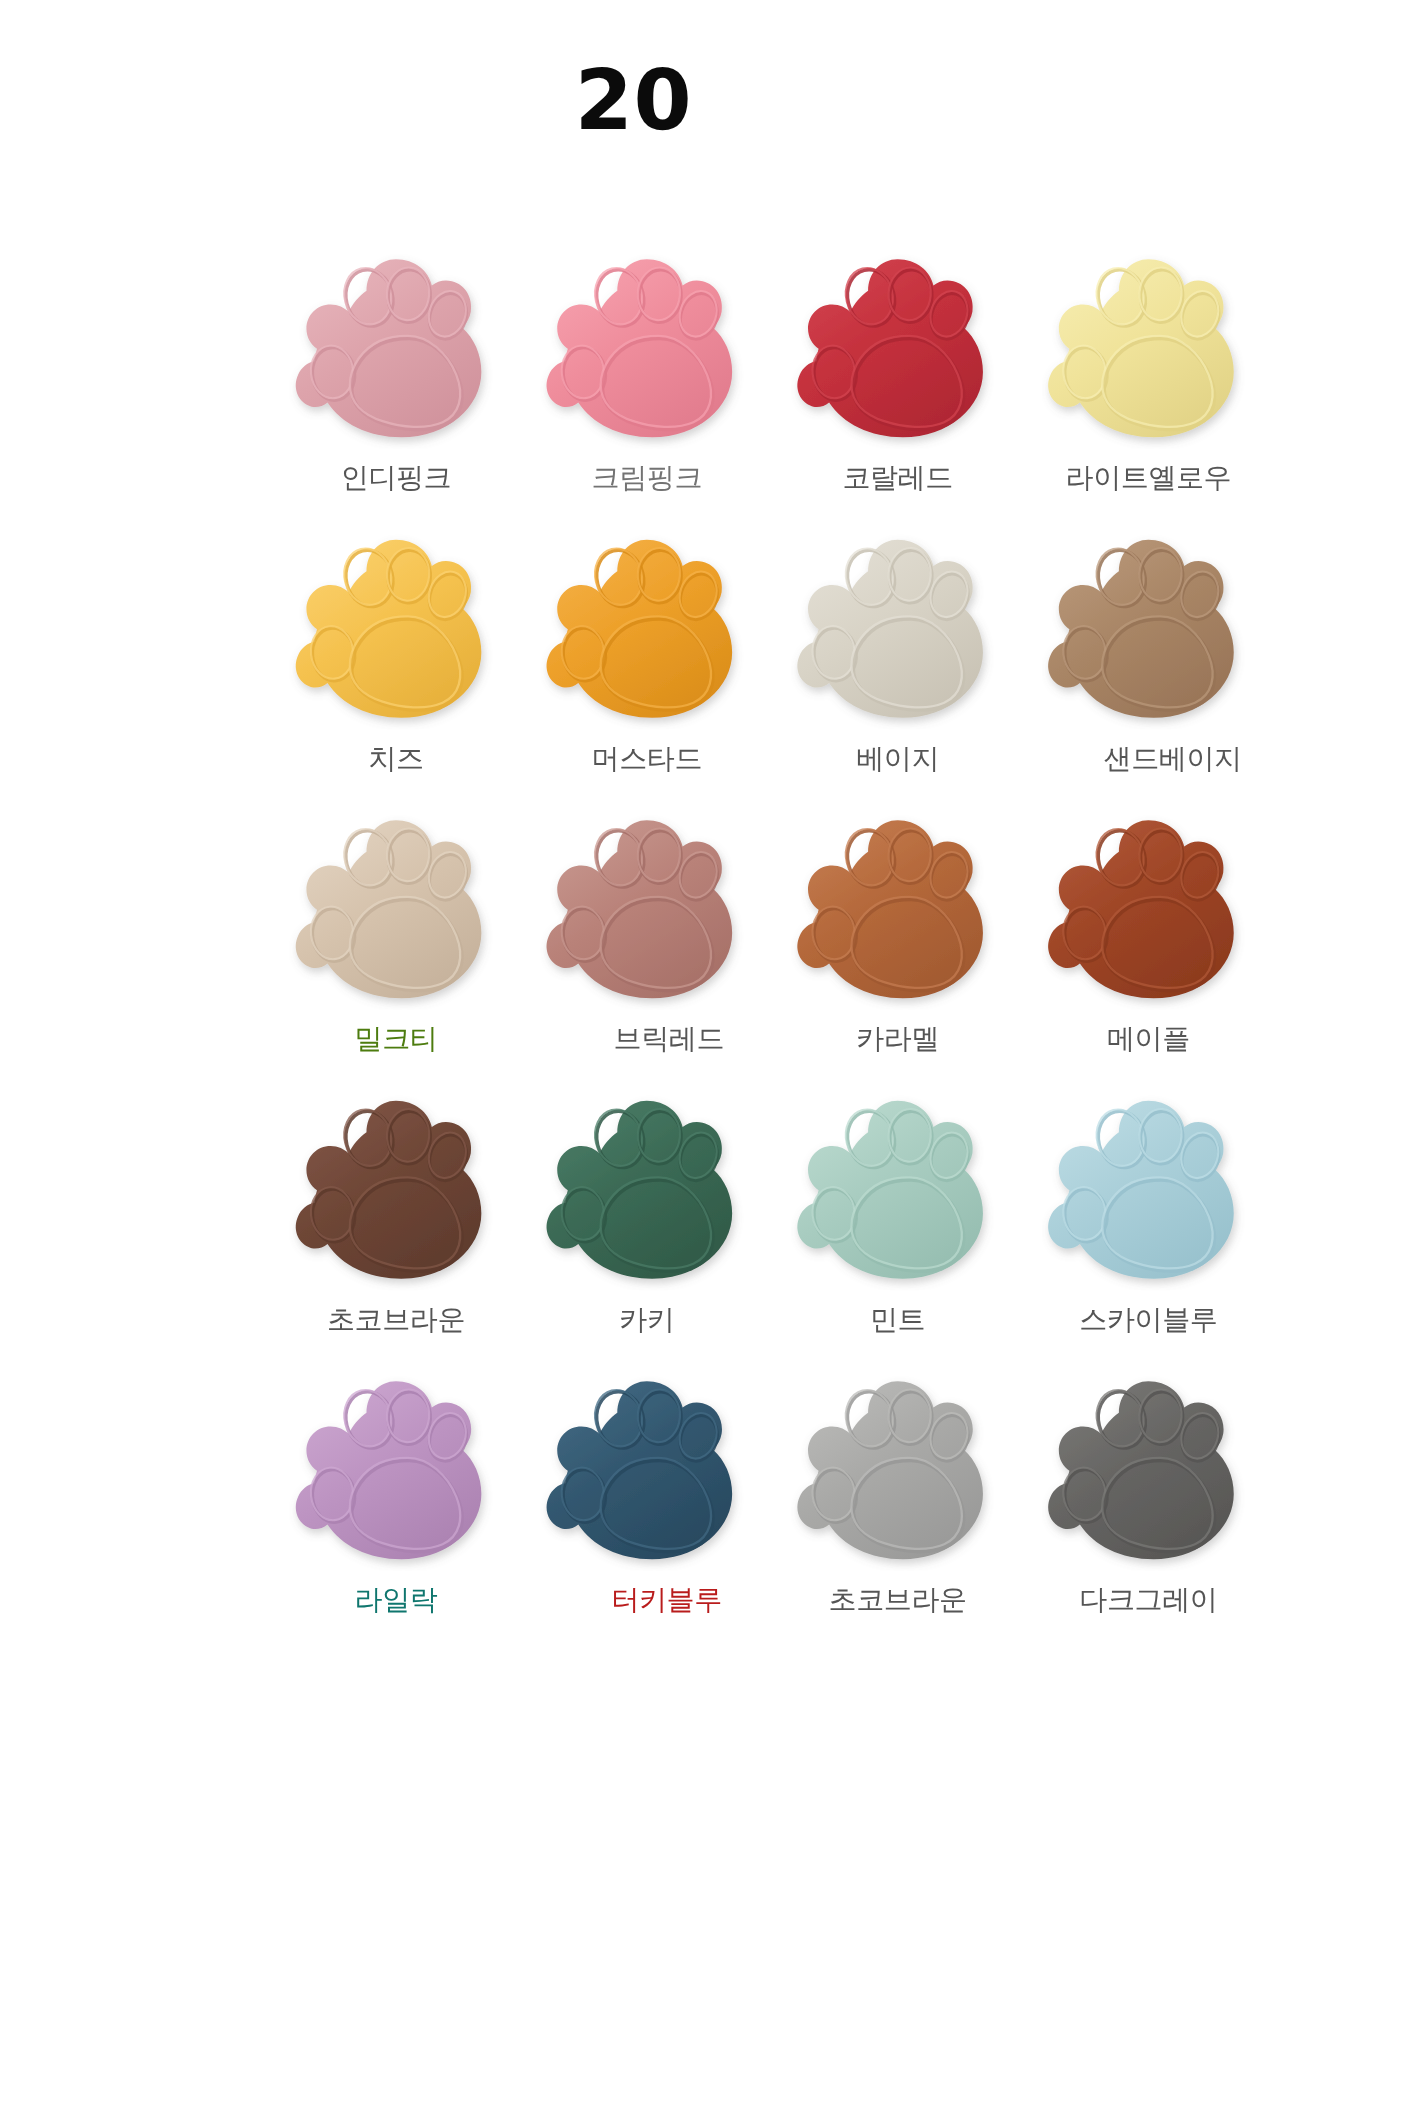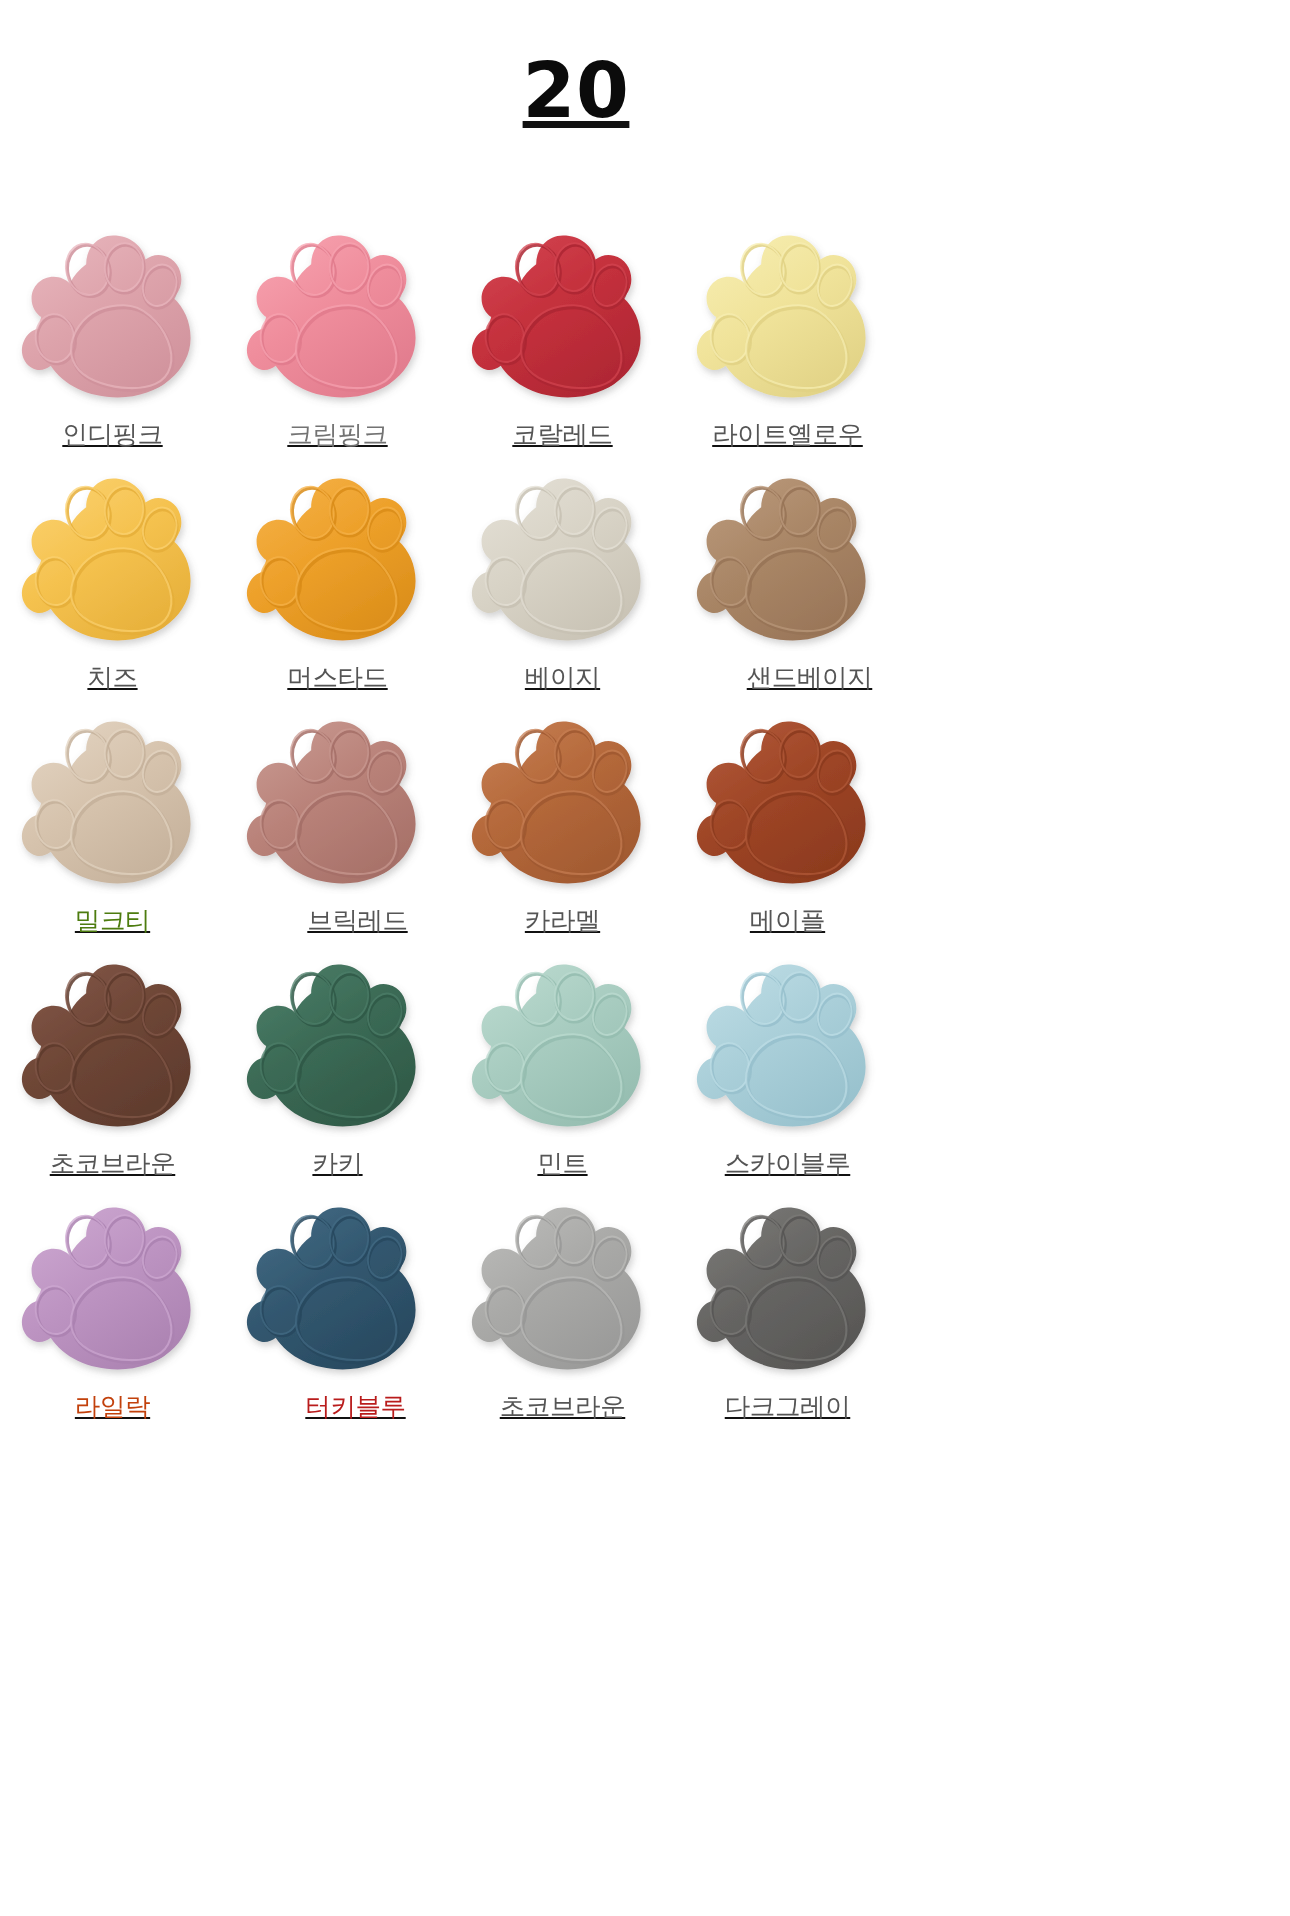--- a/index.html
+++ b/index.html
@@ -17,22 +17,21 @@
     overflow: hidden;
   }
 
   .page {
     width: 1152px;
     height: 1916px;
     position: relative;
     background: #ffffff;
     display: flex;
     flex-direction: column;
-    align-items: flex-start;
-    text-decoration: underline;
+    align-items: flex-end;
   }
 
   
   .header {
     width: 100%;
     text-align: center;
     padding-top: 52px;
   }
   .header-count {
     font-size: 76px;
@@ -55,20 +54,21 @@
 
   
   .swatch-grid {
     margin-top: 96px;
     width: 900px;
     display: grid;
     grid-template-columns: repeat(4, 1fr);
     grid-auto-rows: 243px;
     column-gap: 0px;
     row-gap: 0px;
+    gap: 12px;
   }
 
   .swatch-cell {
     display: flex;
     flex-direction: column;
     align-items: center;
     justify-content: flex-start;
   }
 
   .paw-wrap {
@@ -572,21 +572,21 @@
             <ellipse cx="112.6" cy="45" rx="20" ry="25" transform="rotate(4 112 44)" fill="none" stroke="#aa81b0" stroke-width="3.2" opacity="0.85"></ellipse>
             <ellipse cx="111.4" cy="43" rx="20" ry="25" transform="rotate(4 112 44)" fill="none" stroke="#cda8d1" stroke-width="2" opacity="0.75"></ellipse>
             <ellipse cx="149.6" cy="64" rx="17" ry="22" transform="rotate(18 149 63)" fill="none" stroke="#aa81b0" stroke-width="3.2" opacity="0.85"></ellipse>
             <ellipse cx="148.4" cy="62" rx="17" ry="22" transform="rotate(18 149 63)" fill="none" stroke="#cda8d1" stroke-width="2" opacity="0.75"></ellipse>
             <ellipse cx="40.6" cy="119" rx="20" ry="25" transform="rotate(-6 40 118)" fill="none" stroke="#aa81b0" stroke-width="3.2" opacity="0.85"></ellipse>
             <ellipse cx="39.4" cy="117" rx="20" ry="25" transform="rotate(-6 40 118)" fill="none" stroke="#cda8d1" stroke-width="2" opacity="0.75"></ellipse>
             <path d="M112 84 C132 84 150 101 158 121 C166 141 161 159 145 166 C129 173 106 171 88 165 C69 159 57 147 57 131 C57 112 70 96 85 89 C94 85 103 84 112 84 Z" transform="translate(0.8,1.2)" fill="none" stroke="#aa81b0" stroke-width="3.6" opacity="0.85"></path>
             <path d="M112 84 C132 84 150 101 158 121 C166 141 161 159 145 166 C129 173 106 171 88 165 C69 159 57 147 57 131 C57 112 70 96 85 89 C94 85 103 84 112 84 Z" transform="translate(-0.8,-1.2)" fill="none" stroke="#cda8d1" stroke-width="2.2" opacity="0.7"></path>
           </svg>
         </div>
-        <div class="swatch-label" style="color: #c2410c;">라일락</div>
+        <div class="swatch-label" style="color: #0f766e;">라일락</div>
       </div>
       <div class="swatch-cell">
         <div class="paw-wrap">
           <svg class="paw-svg" viewBox="0 0 200 190">
             <defs>
               <linearGradient id="g17" x1="0.15" y1="0" x2="0.85" y2="1">
                 <stop offset="0" stop-color="#436b84"></stop>
                 <stop offset="0.45" stop-color="#32576f"></stop>
                 <stop offset="1" stop-color="#27485e"></stop>
               </linearGradient>

